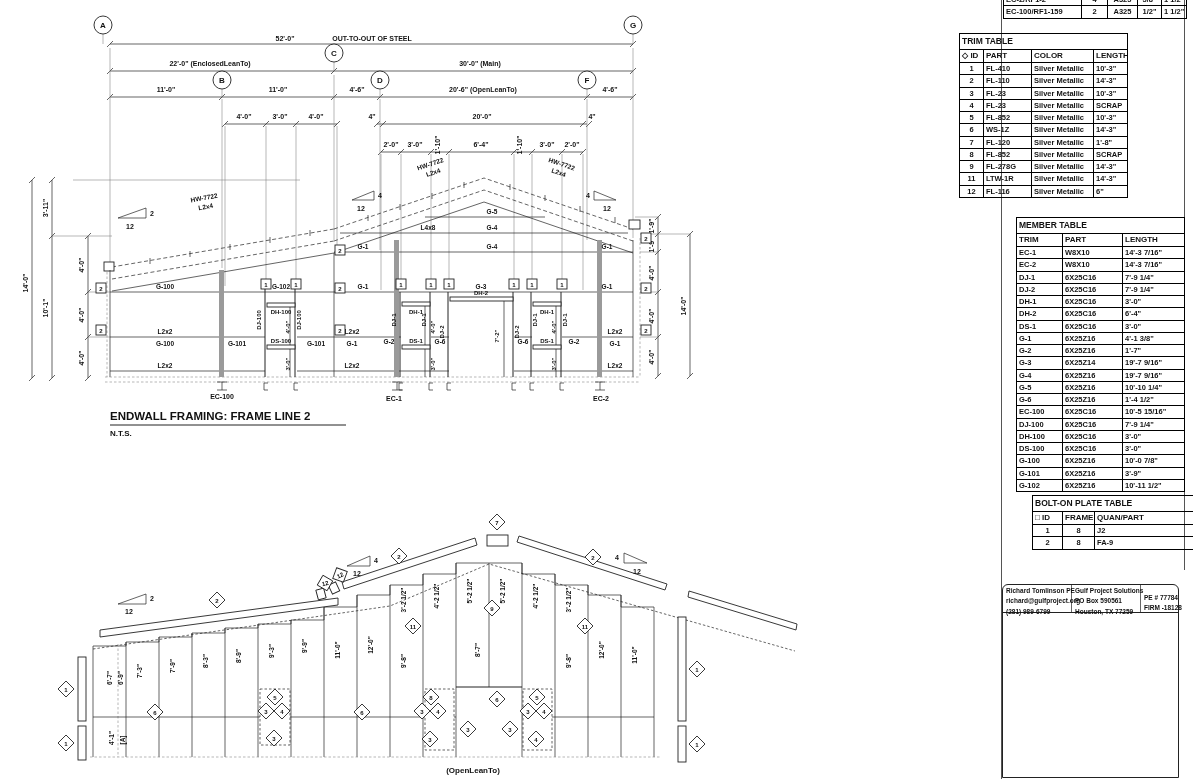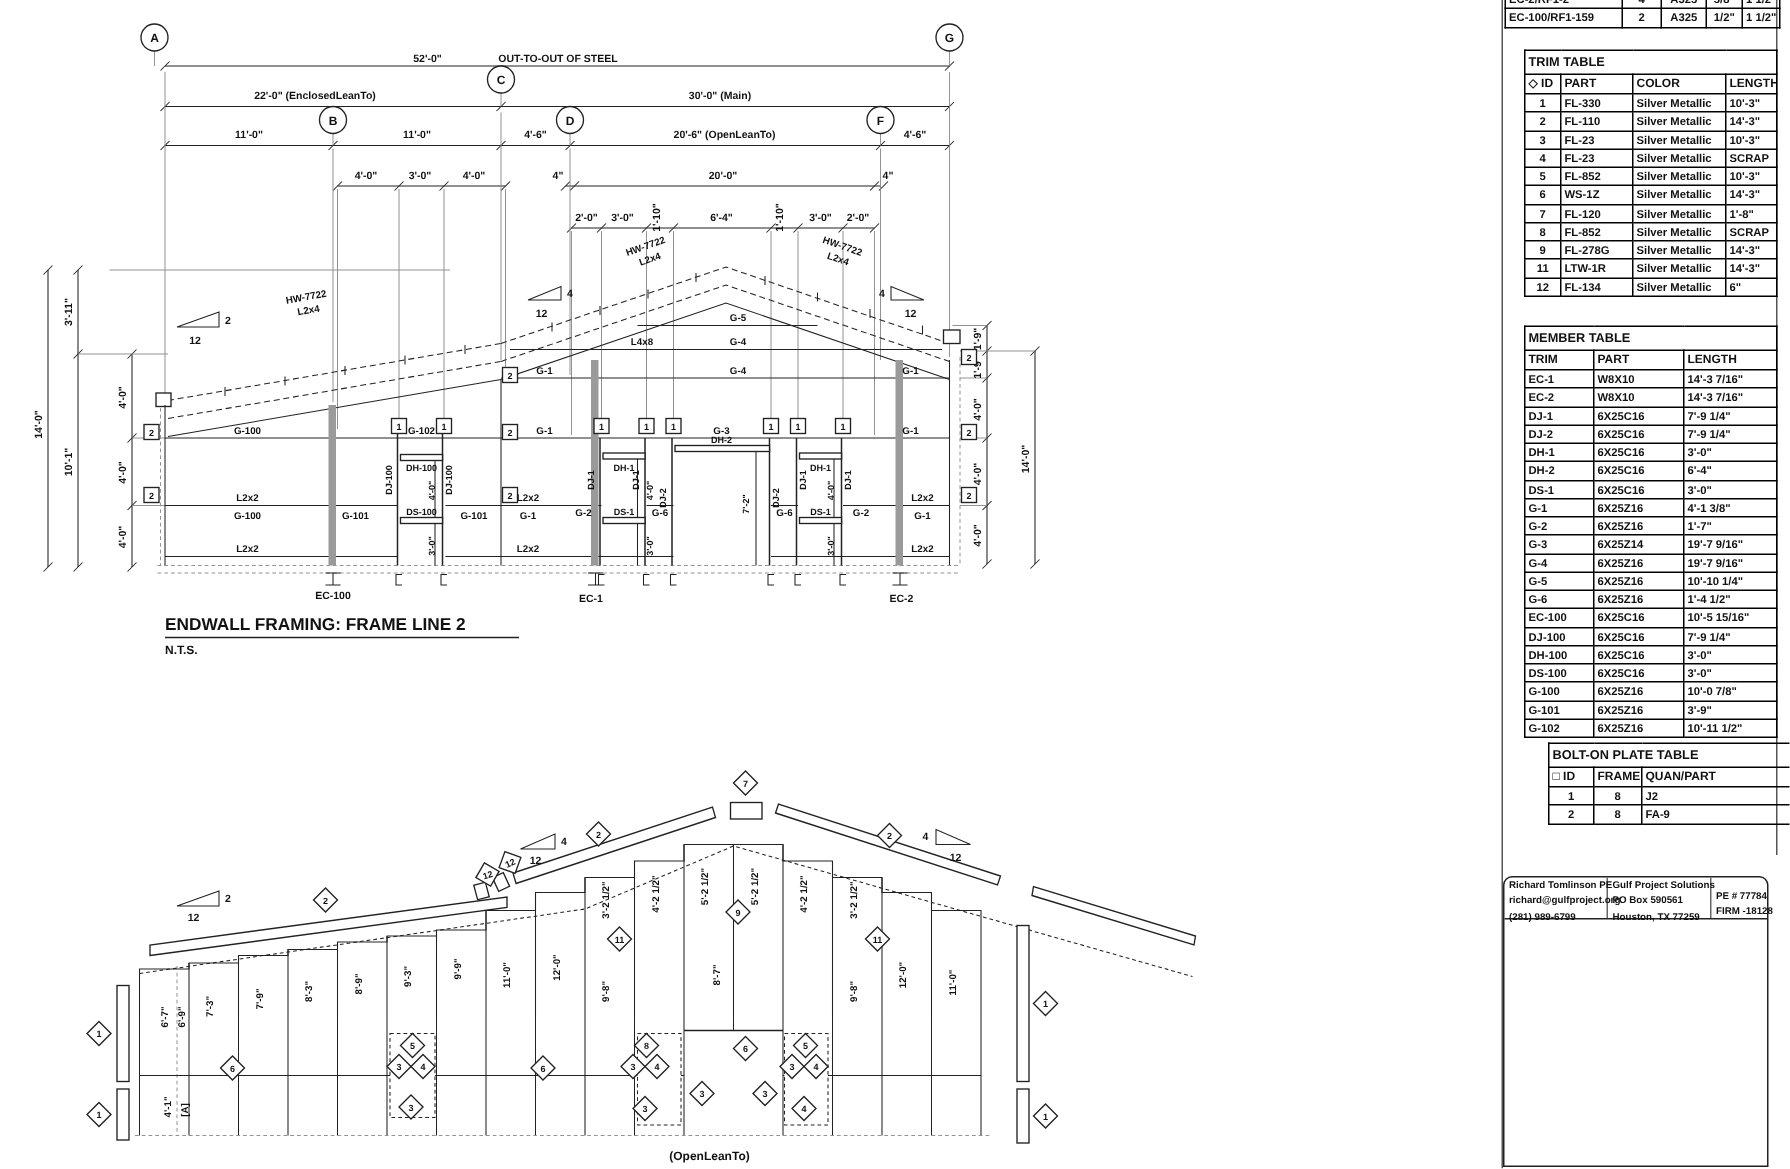--- a/index.html
+++ b/index.html
@@ -525,21 +525,21 @@
       <tr>
       <td>EC-100/RF1-159</td>
       <td class="ctr">2</td>
       <td class="ctr">A325</td>
       <td class="ctr">1/2"</td>
       <td class="ctr">1 1/2"</td>
     </tr>
     </tbody>
 </table>
 
-<table class="abs tbl" style="left:1016px;top:33px;width:168px">
+<table class="abs tbl" style="left:959px;top:33px;width:168px">
   <colgroup>
       <col style="width:24px">
       <col style="width:48px">
       <col style="width:62px">
       <col style="width:34px">
     </colgroup>
   <tbody>
     <tr class="tt">
         <td colspan="4">TRIM TABLE</td>
       </tr>
@@ -547,21 +547,21 @@
       <td>◇ ID</td>
       <td>PART</td>
       <td>COLOR</td>
       <td>LENGTH</td>
     </tr>
   </tbody>
   <tbody>
 
   <tr>
       <td class="ctr">1</td>
-      <td>FL-330</td>
+      <td>FL-410</td>
       <td>Silver Metallic</td>
       <td>10'-3"</td>
     </tr>
       <tr>
       <td class="ctr">2</td>
       <td>FL-110</td>
       <td>Silver Metallic</td>
       <td>14'-3"</td>
     </tr>
       <tr>
@@ -607,21 +607,21 @@
       <td>14'-3"</td>
     </tr>
       <tr>
       <td class="ctr">11</td>
       <td>LTW-1R</td>
       <td>Silver Metallic</td>
       <td>14'-3"</td>
     </tr>
       <tr>
       <td class="ctr">12</td>
-      <td>FL-134</td>
+      <td>FL-116</td>
       <td>Silver Metallic</td>
       <td>6"</td>
     </tr>
     </tbody>
 </table>
 
 <table class="abs tbl" style="left:1016px;top:217px;width:168px">
   <colgroup>
       <col style="width:46px">
       <col style="width:60px">

